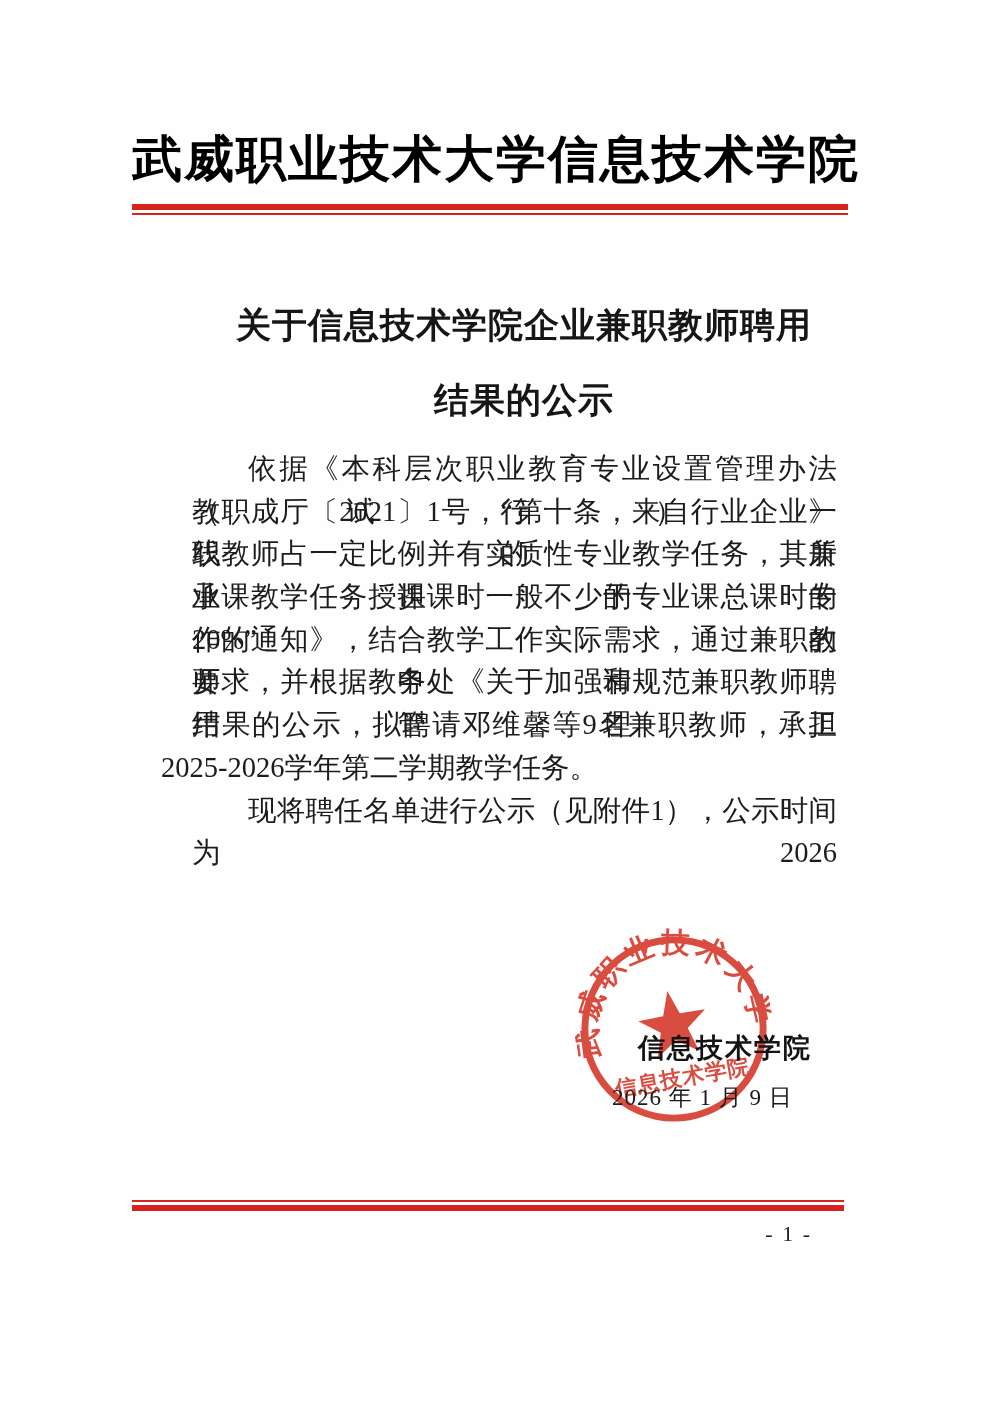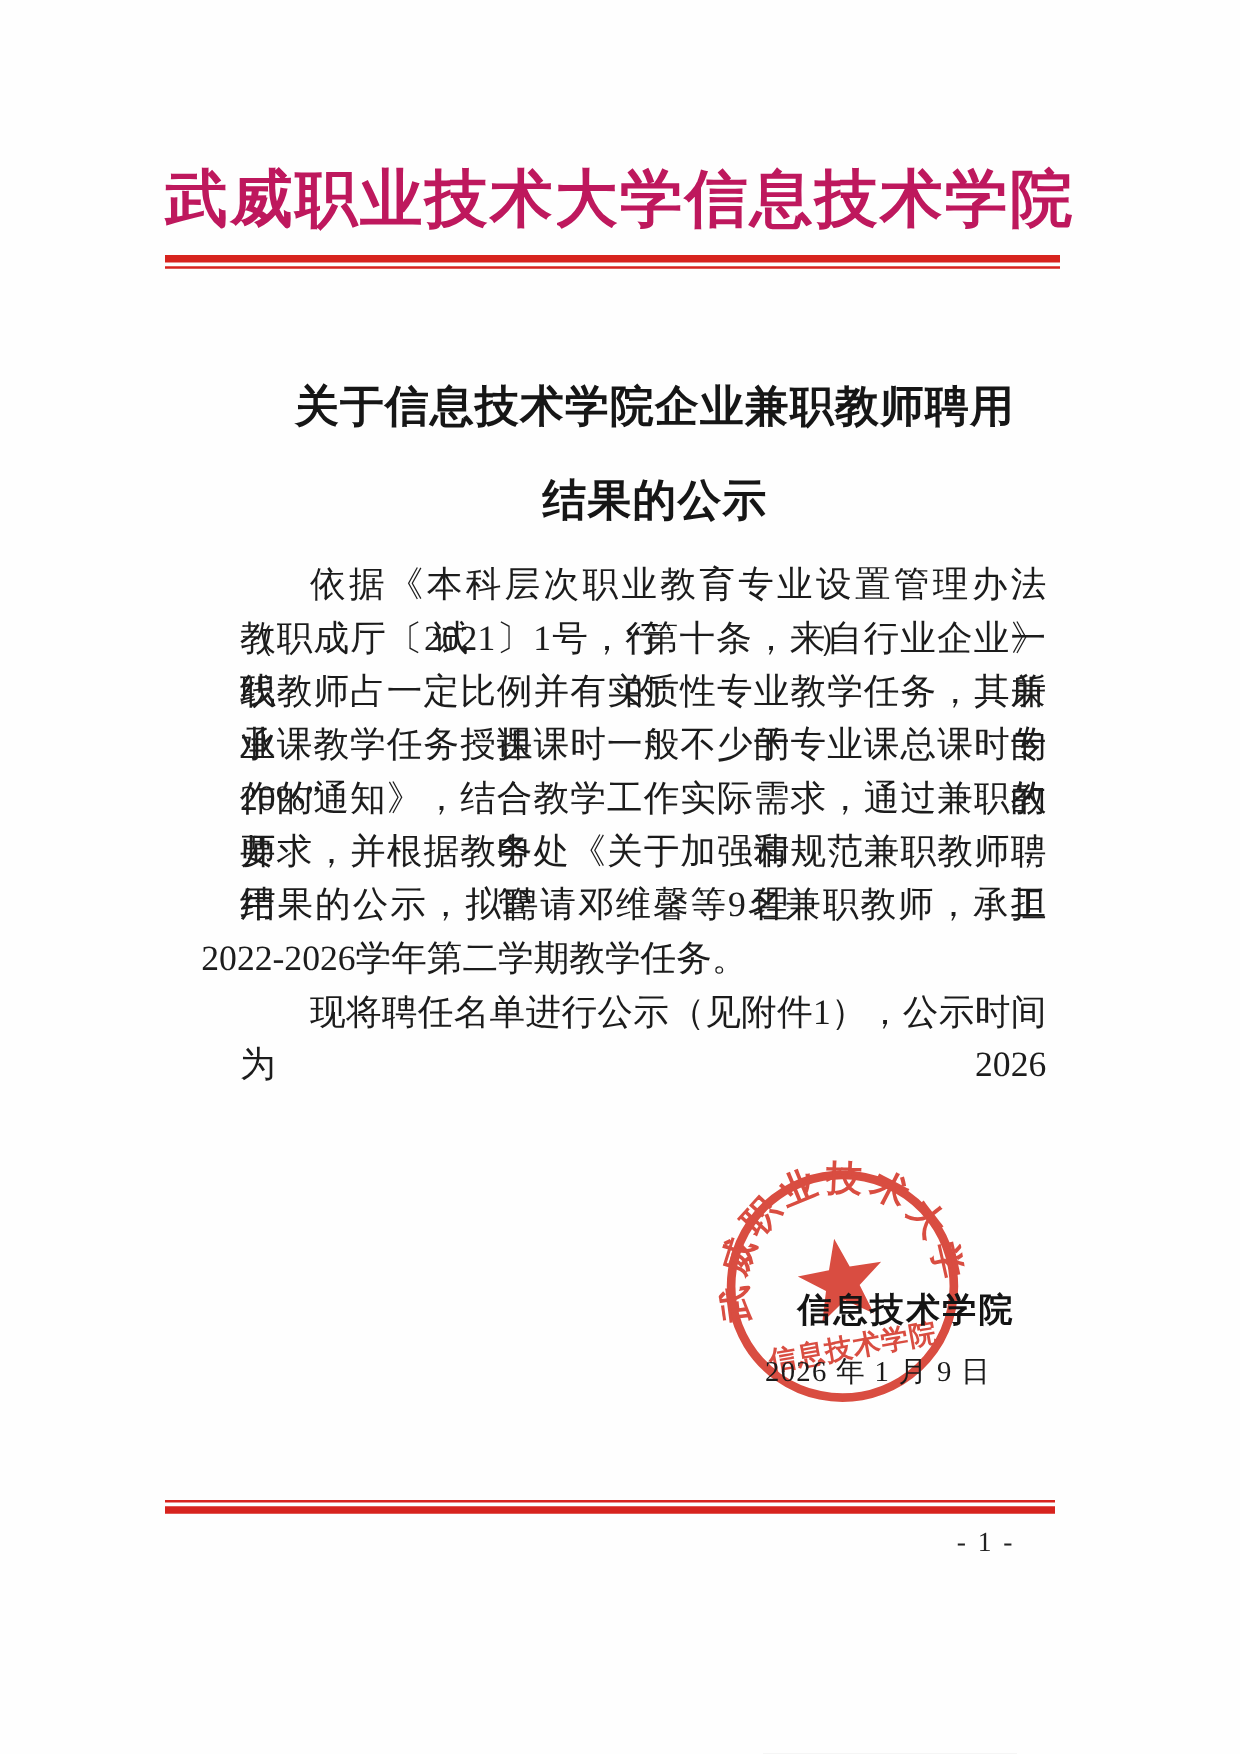--- a/index.html
+++ b/index.html
@@ -11,21 +11,21 @@
     overflow:hidden;
     font-family:"Liberation Serif","DejaVu Serif",serif;
     color:#1b1b1b;
   }
   
   .org-header{
     position:absolute;top:126px;left:0;width:100%;
     text-align:center;
     font-size:50px;font-weight:900;
     letter-spacing:2px;
-    color:#be185d;
+    color:#000000;
     white-space:nowrap;
   }
   .divider{position:absolute;left:132px;width:716px;}
   .divider-top{top:204px;}
   .divider-bottom{top:1200px;width:712px;}
   .divider .thick{height:6px;background:#d7231e;}
   .divider .thin{height:2px;background:#d7231e;}
   .divider .gap{height:3px;background:transparent;}
   
   .doc-title{
@@ -112,21 +112,21 @@
   </div>
 
   <div class="body-text" id="body-lines">
       <div class="bline just ind">依据《本科层次职业教育专业设置管理办法（试行）》</div>
       <div class="bline just">教职成厅〔2021〕1号，“第十条，来自行业企业一线的兼</div>
       <div class="bline just">职教师占一定比例并有实质性专业教学任务，其所承担的专</div>
       <div class="bline just">业课教学任务授课课时一般不少于专业课总课时的20%”的</div>
       <div class="bline just">作的通知》，结合教学工作实际需求，通过兼职教师申请，</div>
       <div class="bline just">要求，并根据教务处《关于加强和规范兼职教师聘用管理工</div>
       <div class="bline just">结果的公示，拟聘请邓维馨等9名兼职教师，承担</div>
-      <div class="bline">2022-2026学年第二学期教学任务。</div>
+      <div class="bline">2025-2026学年第二学期教学任务。</div>
       <div class="bline just ind">现将聘任名单进行公示（见附件1），公示时间为2026</div>
     </div>
 
   <svg class="seal" viewBox="0 0 200 200">
     <circle class="seal-ring" cx="100" cy="100" r="90"></circle>
     <path id="sealArc" d="M 29,133 A 78,78 0 1 1 171,133" fill="none"></path>
     <text class="seal-arc-text">
       <textPath href="#sealArc" startOffset="50%" text-anchor="middle">武威职业技术大学</textPath>
     </text>
     <polygon class="seal-star" points="100,61 108.5,85.3 134.2,85.9 113.8,101.5 121.2,126.1 100,111.5 78.8,126.1 86.2,101.5 65.8,85.9 91.5,85.3"></polygon>

